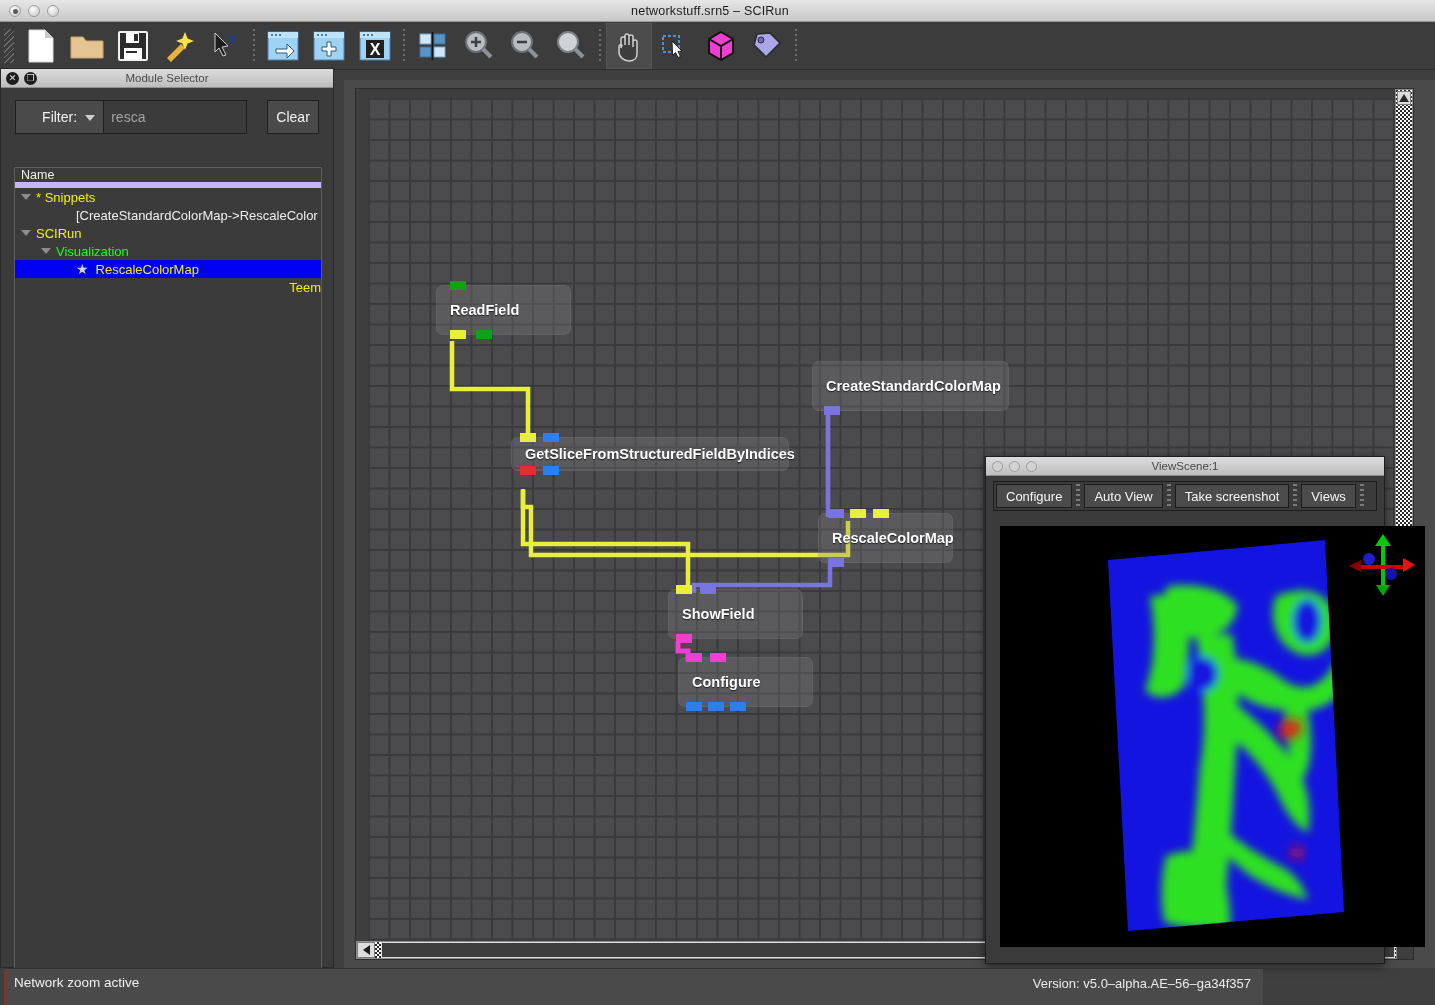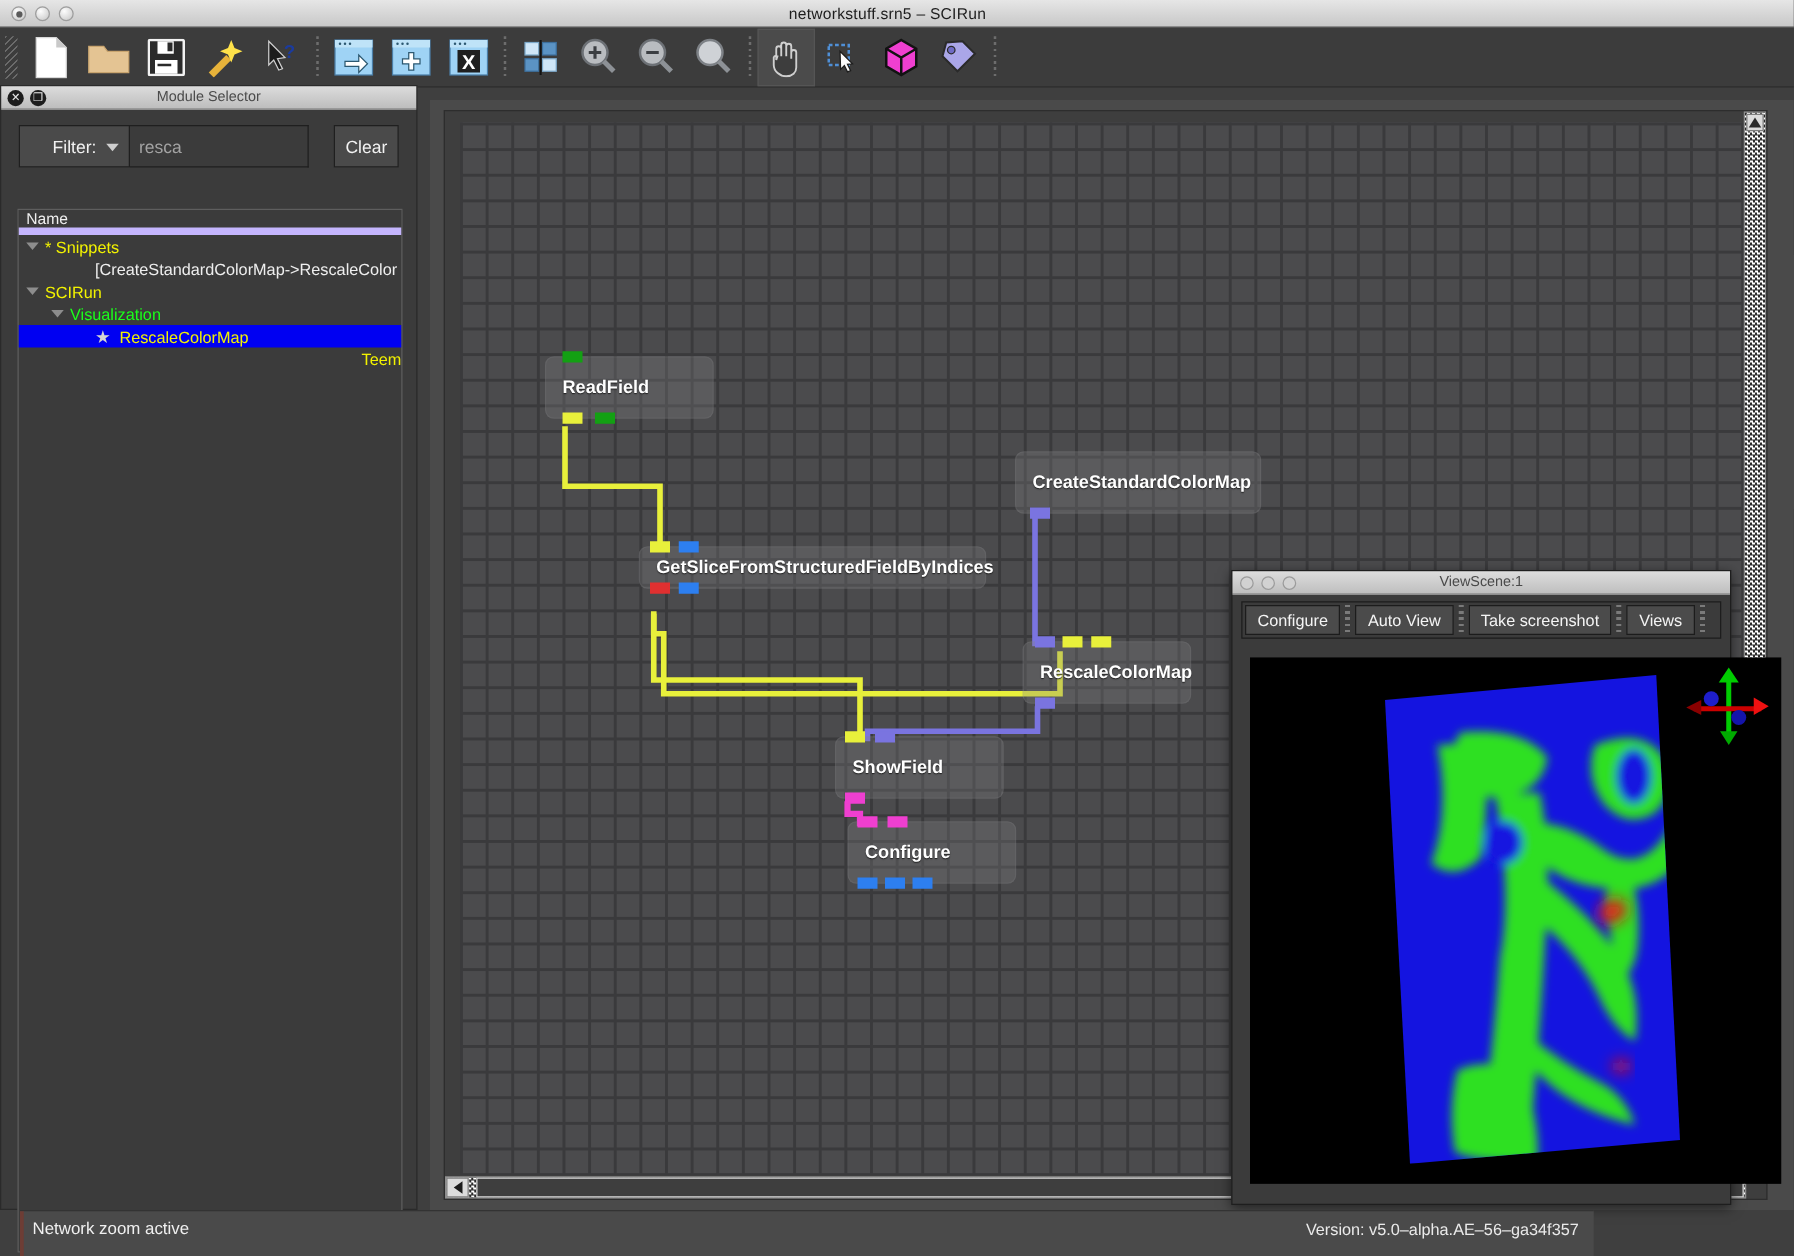--- a/index.html
+++ b/index.html
@@ -217,21 +217,21 @@
   }
   .thumb-h { position: absolute; top: 0; height: 100%; background: #3e3e3e; border: 1px solid #dcdcdc; }
   .arrowbox {
     position: absolute; background: #dcdcdc; border: 1px solid #7e7e7e;
     display: flex; align-items: center; justify-content: center;
   }
   .ar-l { width: 0;height: 0;border-top: 5px solid transparent;border-bottom: 5px solid transparent;border-right: 7px solid #1c1c1c; }
 
   
   #statusbar {
-    position: absolute; left: 16px; bottom: 0; width: 1259px; height: 37px;
+    position: absolute; left: 4px; bottom: 0; width: 1259px; height: 37px;
     background: #4a4a4a; border-top: 1px solid #333;
   }
   #statusmsg { position: absolute; left: 10px; top: 6px; color: #f0f0f0; font-size: 13.5px; }
   #versiontxt { position: absolute; right: 12px; top: 7px; color: #eaeaea; font-size: 13px; }
   #statusbar::before {
     content: ""; position: absolute; left: 0; top: 0; width: 3px; height: 37px;
     background: #6d3d35;
   }
 </style>
 </head>

